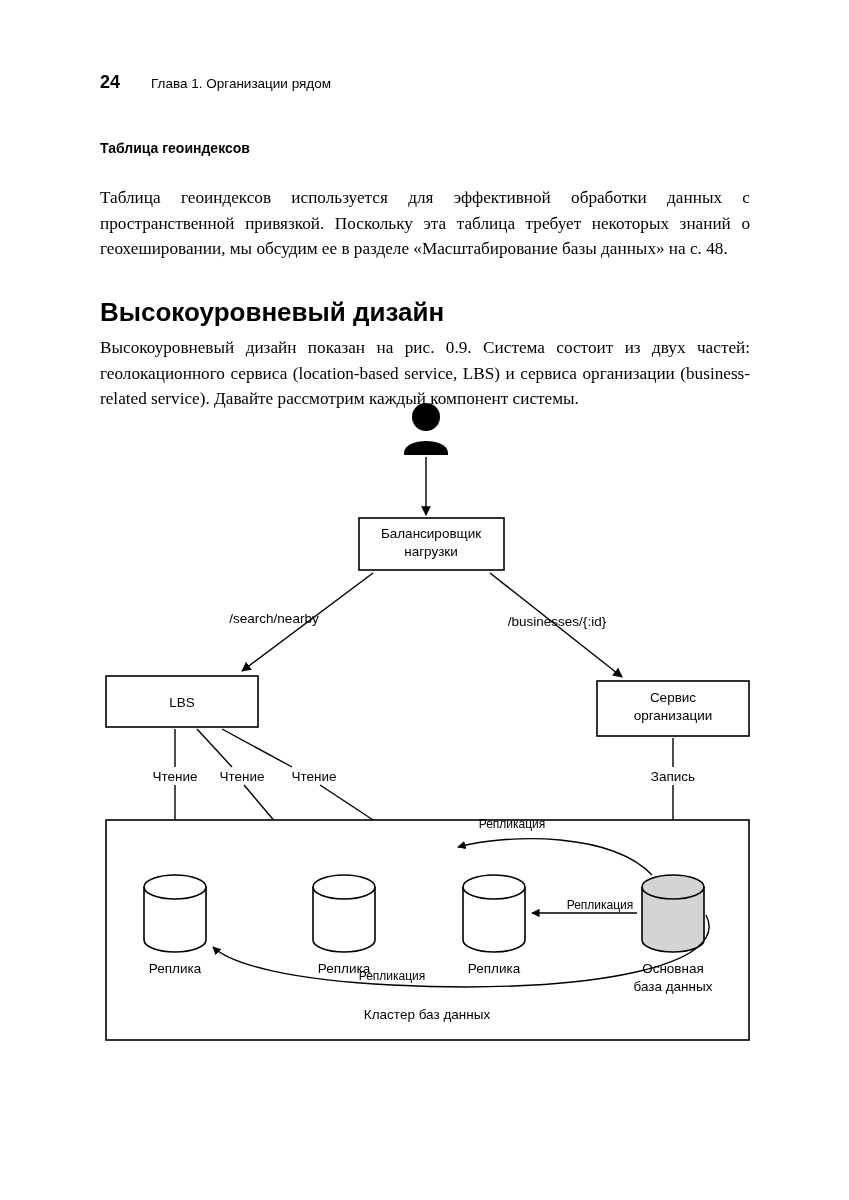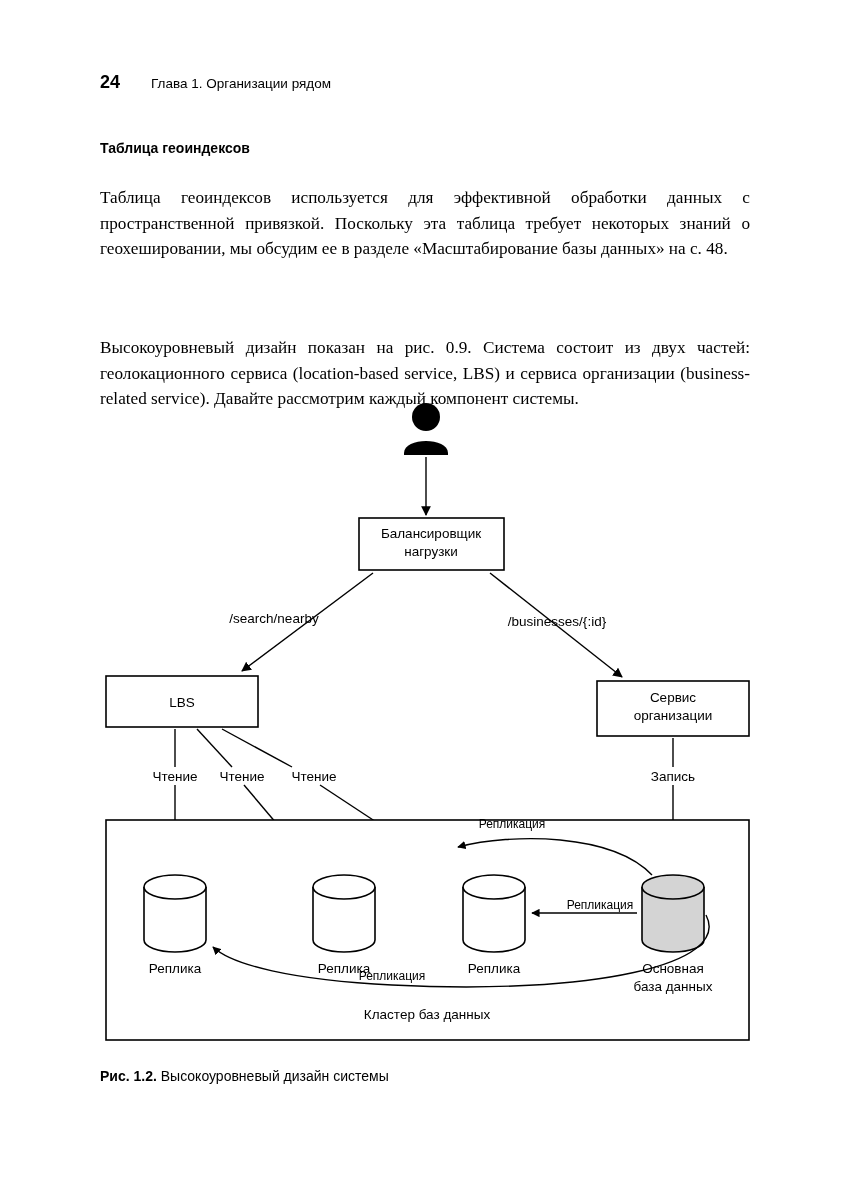--- a/index.html
+++ b/index.html
@@ -138,20 +138,21 @@
 
   <div class="running-head">
     <span class="page-number">24</span>
     <span class="chapter-title">Глава 1. Организации рядом</span>
   </div>
 
   <div class="sub-head">Таблица геоиндексов</div>
 
   <p class="para1">Таблица геоиндексов используется для эффективной обработки данных с пространственной привязкой. Поскольку эта таблица требует некоторых знаний о геохешировании, мы обсудим ее в разделе «Масштабирование базы данных» на с. 48.</p>
 
+  <h1 class="h1">Высокоуровневый дизайн</h1>
 
   <p class="para2">Высокоуровневый дизайн показан на рис. 0.9. Система состоит из двух частей: геолокационного сервиса (location-based service, LBS) и сервиса организации (business-related service). Давайте рассмотрим каждый компонент системы.</p>
 
   <div class="figure">
     <svg width="680" height="670" viewBox="0 0 680 670" xmlns="http://www.w3.org/2000/svg">
       <defs>
         <marker id="arrow" viewBox="0 0 10 10" refX="9" refY="5" markerWidth="7" markerHeight="7" orient="auto-start-reverse">
           <path d="M 0 0 L 10 5 L 0 10 z" fill="#000"></path>
         </marker>
         <marker id="arrowsm" viewBox="0 0 10 10" refX="9" refY="5" markerWidth="6" markerHeight="6" orient="auto-start-reverse">
@@ -239,18 +240,14 @@
       <text class="svg-label-sm" x="420" y="433" text-anchor="middle">Репликация</text>
 
       <line class="ln" x1="545" y1="518" x2="440" y2="518" marker-end="url(#arrowsm)"></line>
       <text class="svg-label-sm" x="508" y="514" text-anchor="middle">Репликация</text>
 
       <path class="ln" d="M 614 520 C 640 570 500 600 300 590 C 200 585 140 570 121 552" marker-end="url(#arrowsm)"></path>
       <text class="svg-label-sm" x="300" y="585" text-anchor="middle">Репликация</text>
     </svg>
   </div>
 
-  <div class="caption">
-    <b>Рис. 1.2.</b>
-    <span>Высокоуровневый дизайн системы</span>
-  </div>
 
 </div>
 
 </body></html>

